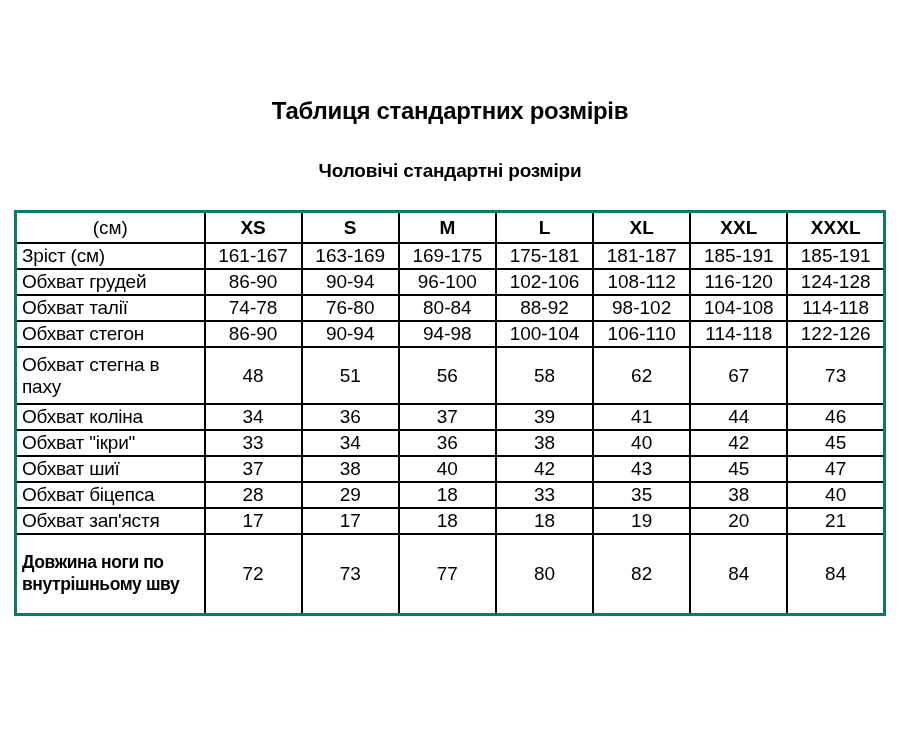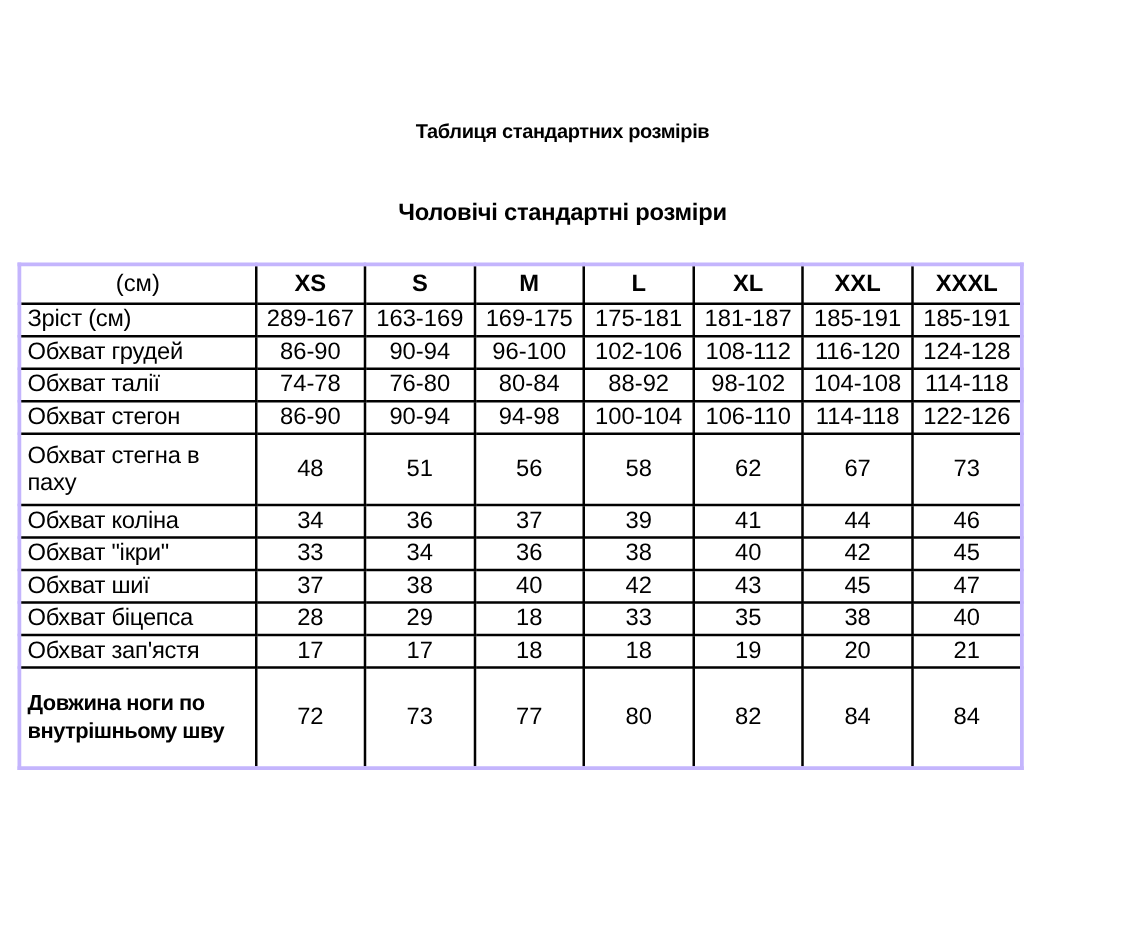--- a/index.html
+++ b/index.html
@@ -16,43 +16,43 @@
     background: #ffffff;
     overflow: hidden;
   }
   .page-title {
     position: absolute;
     top: 97px;
     left: 0;
     width: 100%;
     margin: 0;
     text-align: center;
-    font-size: 16px;
+    font-size: 24px;
     font-weight: bold;
     letter-spacing: -0.3px;
   }
   .page-subtitle {
     position: absolute;
     top: 160px;
     left: 0;
     width: 100%;
     margin: 0;
     text-align: center;
     font-size: 19px;
     font-weight: bold;
     letter-spacing: -0.2px;
   }
   table.size-table {
     position: absolute;
     top: 210px;
     left: 14px;
-    width: 805px;
+    width: 872px;
     border-collapse: collapse;
     table-layout: fixed;
-    border: 3px solid #c4b5fd;
+    border: 3px solid #0f766e;
   }
   .size-table th,
   .size-table td {
     border: 2px solid #000;
     font-size: 19px;
     padding: 0;
     text-align: center;
     vertical-align: middle;
     overflow: hidden;
   }
@@ -110,21 +110,21 @@
           <th class="size-header">L</th>
           <th class="size-header">XL</th>
           <th class="size-header">XXL</th>
           <th class="size-header">XXXL</th>
         </tr>
     </thead>
     <tbody>
 
     <tr class="row-normal">
           <td class="row-label">Зріст (см)</td>
-          <td>289-167</td>
+          <td>161-167</td>
           <td>163-169</td>
           <td>169-175</td>
           <td>175-181</td>
           <td>181-187</td>
           <td>185-191</td>
           <td>185-191</td>
         </tr>
         <tr class="row-normal">
           <td class="row-label">Обхват грудей</td>
           <td>86-90</td>

